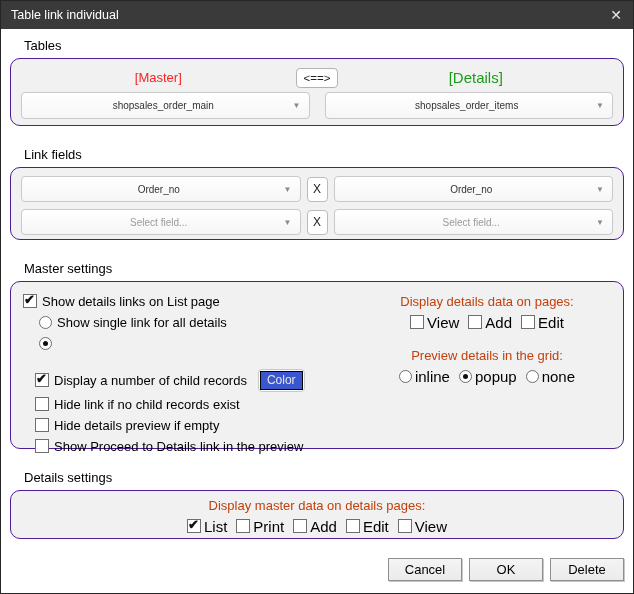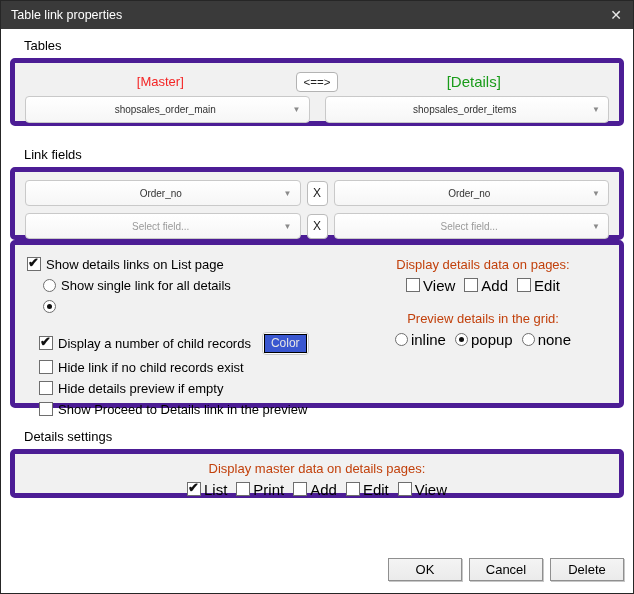--- a/index.html
+++ b/index.html
@@ -34,22 +34,22 @@
     flex:1; display:flex; flex-direction:column;
     padding:0 9px; background:#fff;
   }
   .section-label {
     font-size:13px; color:#000;
     margin:21px 0 4px 14px; height:16px; line-height:16px;
   }
   .section-label.first { margin-top:9px; }
   .groupbox {
     background:#f1f1f1;
-    border:5px solid #4c1d95;
-    border-radius:5px;
+    border:1px solid #4c1d95;
+    border-radius:10px;
     width:100%;
   }
   
   .tables-box { height:68px; padding:4px 10px 8px; }
   .tables-head {
     display:grid; grid-template-columns:1fr auto 1fr;
     align-items:center; height:29px;
   }
   .caption-master { text-align:center; font-size:13px; color:#f42525; }
   .caption-details { text-align:center; font-size:15px; color:#1a9c1a; }
@@ -142,21 +142,21 @@
     font-family:"Liberation Sans", sans-serif;
     font-size:13px; color:#000; cursor:pointer;
   }
 </style>
 </head>
 <body>
 
 <div class="dialog">
 
   <div class="titlebar">
-    <span>Table link properties</span>
+    <span>Table link individual</span>
     <span class="close-btn">
       <span class="close-glyph"></span>
     </span>
   </div>
 
   <div class="body">
 
     <div class="section-label first">Tables</div>
     <div class="groupbox tables-box">
       <div class="tables-head">
@@ -195,20 +195,21 @@
           <span class="arrow"></span>
         </div>
         <button class="x-btn">X</button>
         <div class="dd" data-placeholder="true">
           <span class="val">Select field...</span>
           <span class="arrow"></span>
         </div>
       </div>
     </div>
 
+    <div class="section-label">Master settings</div>
     <div class="groupbox ms-box">
       <div class="ms-left">
         <div class="opt">
           <span class="cb" data-checked="true"></span>
           <span class="lbl">Show details links on List page</span>
         </div>
         <div class="opt indent-radio">
           <span class="rb" data-checked="false"></span>
           <span class="lbl">Show single link for all details</span>
         </div>
@@ -292,19 +293,19 @@
           <span>Edit</span>
         </span>
         <span class="inline-opt">
           <span class="cb" data-checked="false"></span>
           <span>View</span>
         </span>
       </div>
     </div>
 
     <div class="footer">
+      <button class="btn">Cancel</button>
       <button class="btn">OK</button>
-      <button class="btn">Cancel</button>
       <button class="btn">Delete</button>
     </div>
 
   </div>
 </div>
 
 </body></html>

